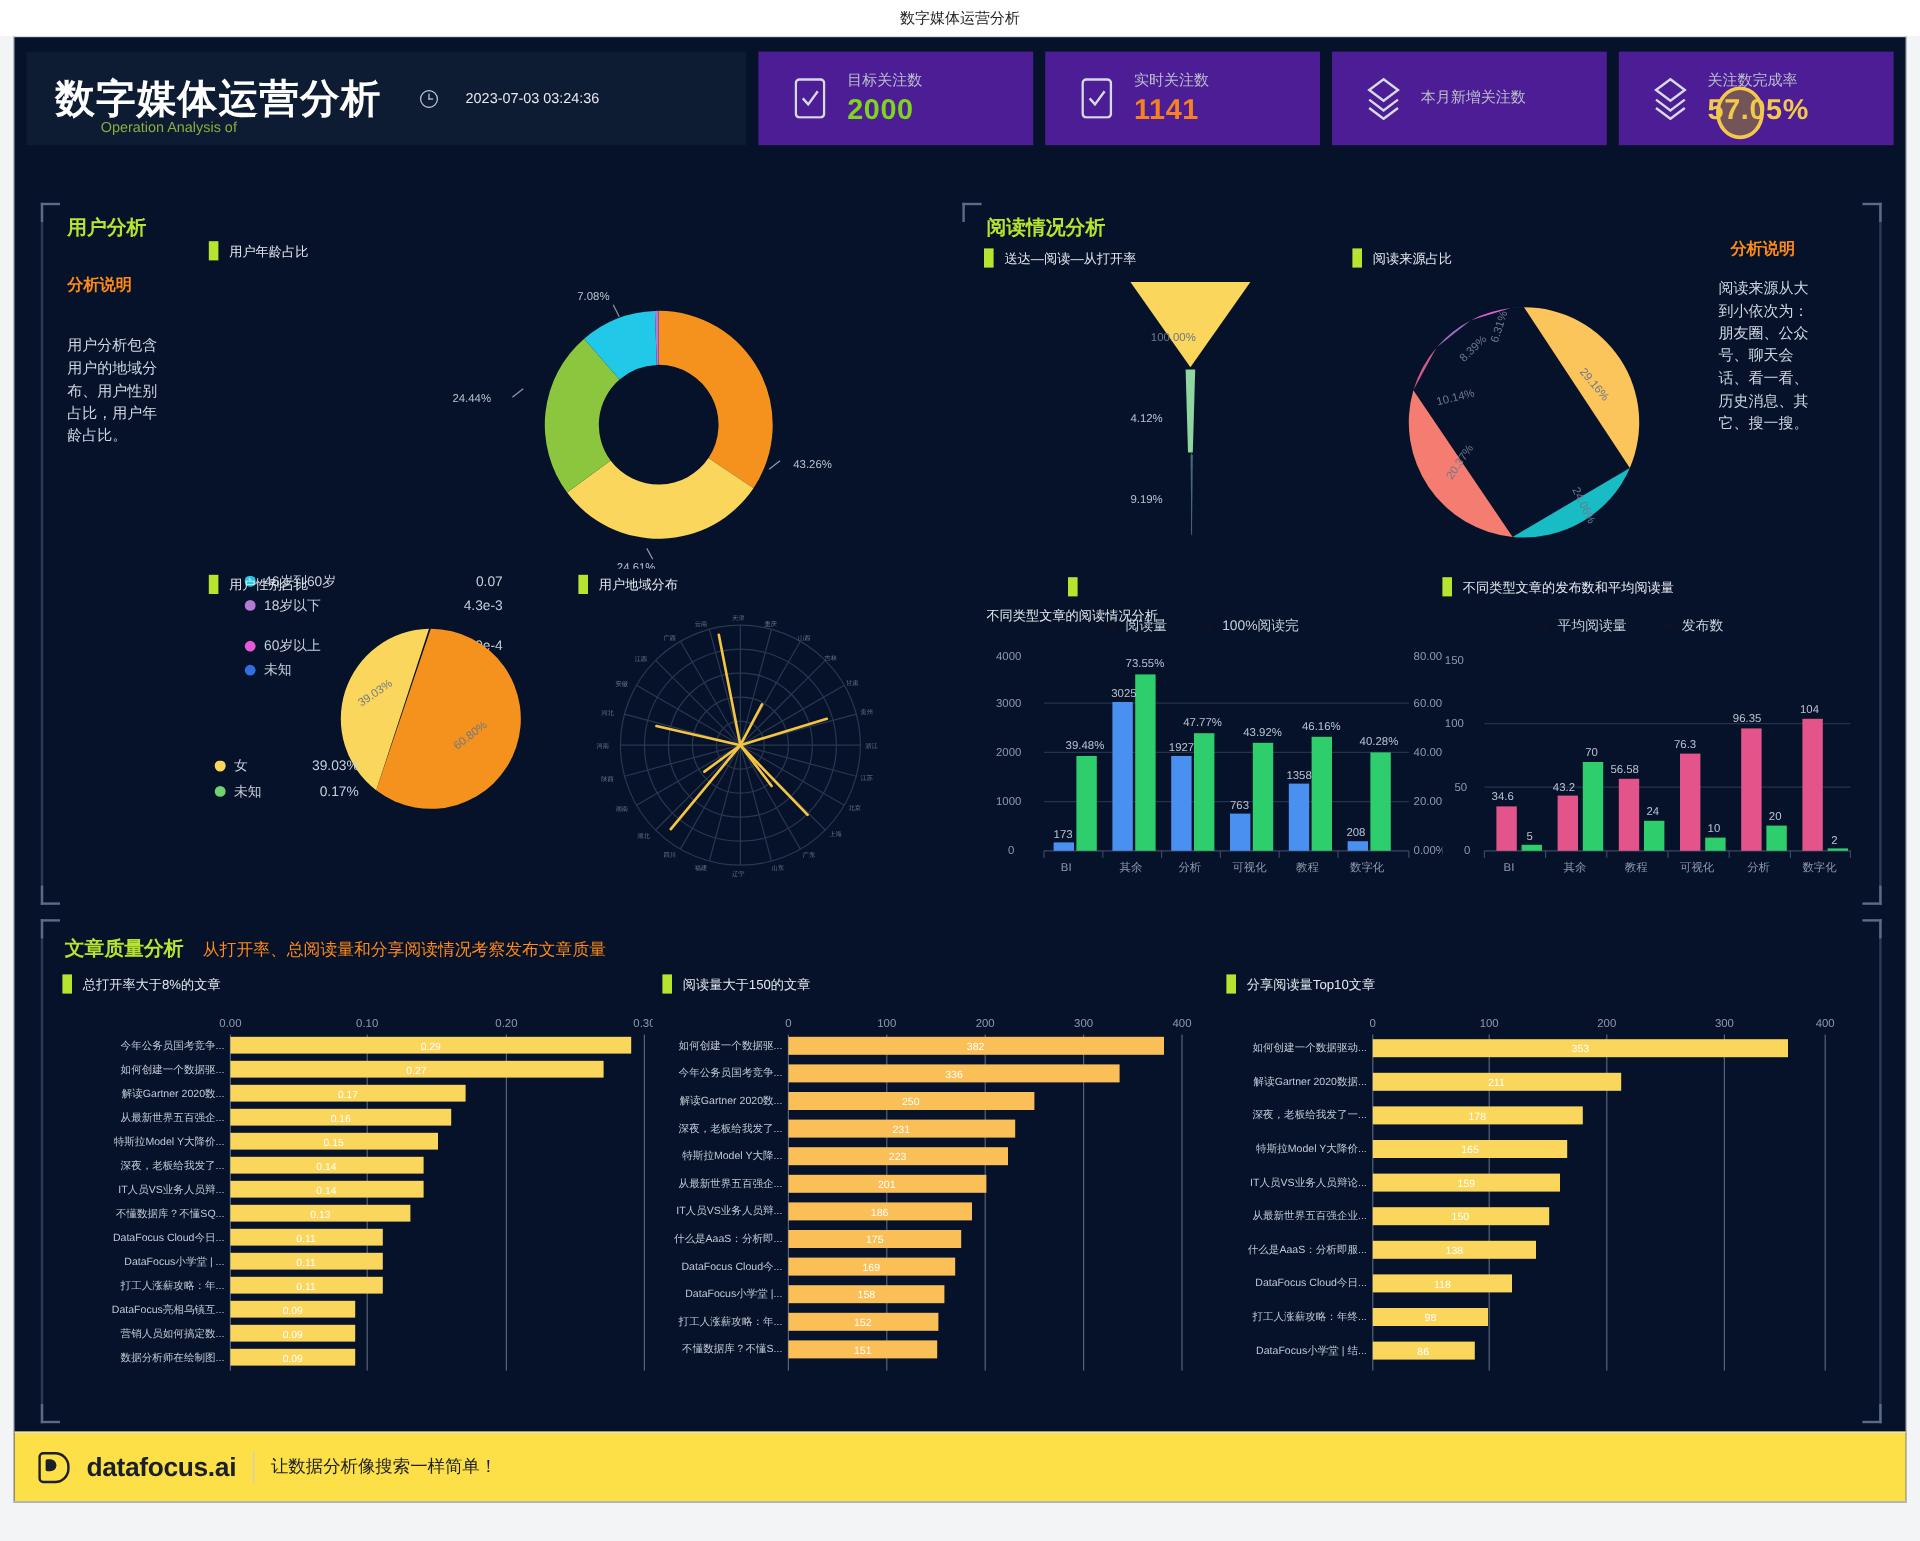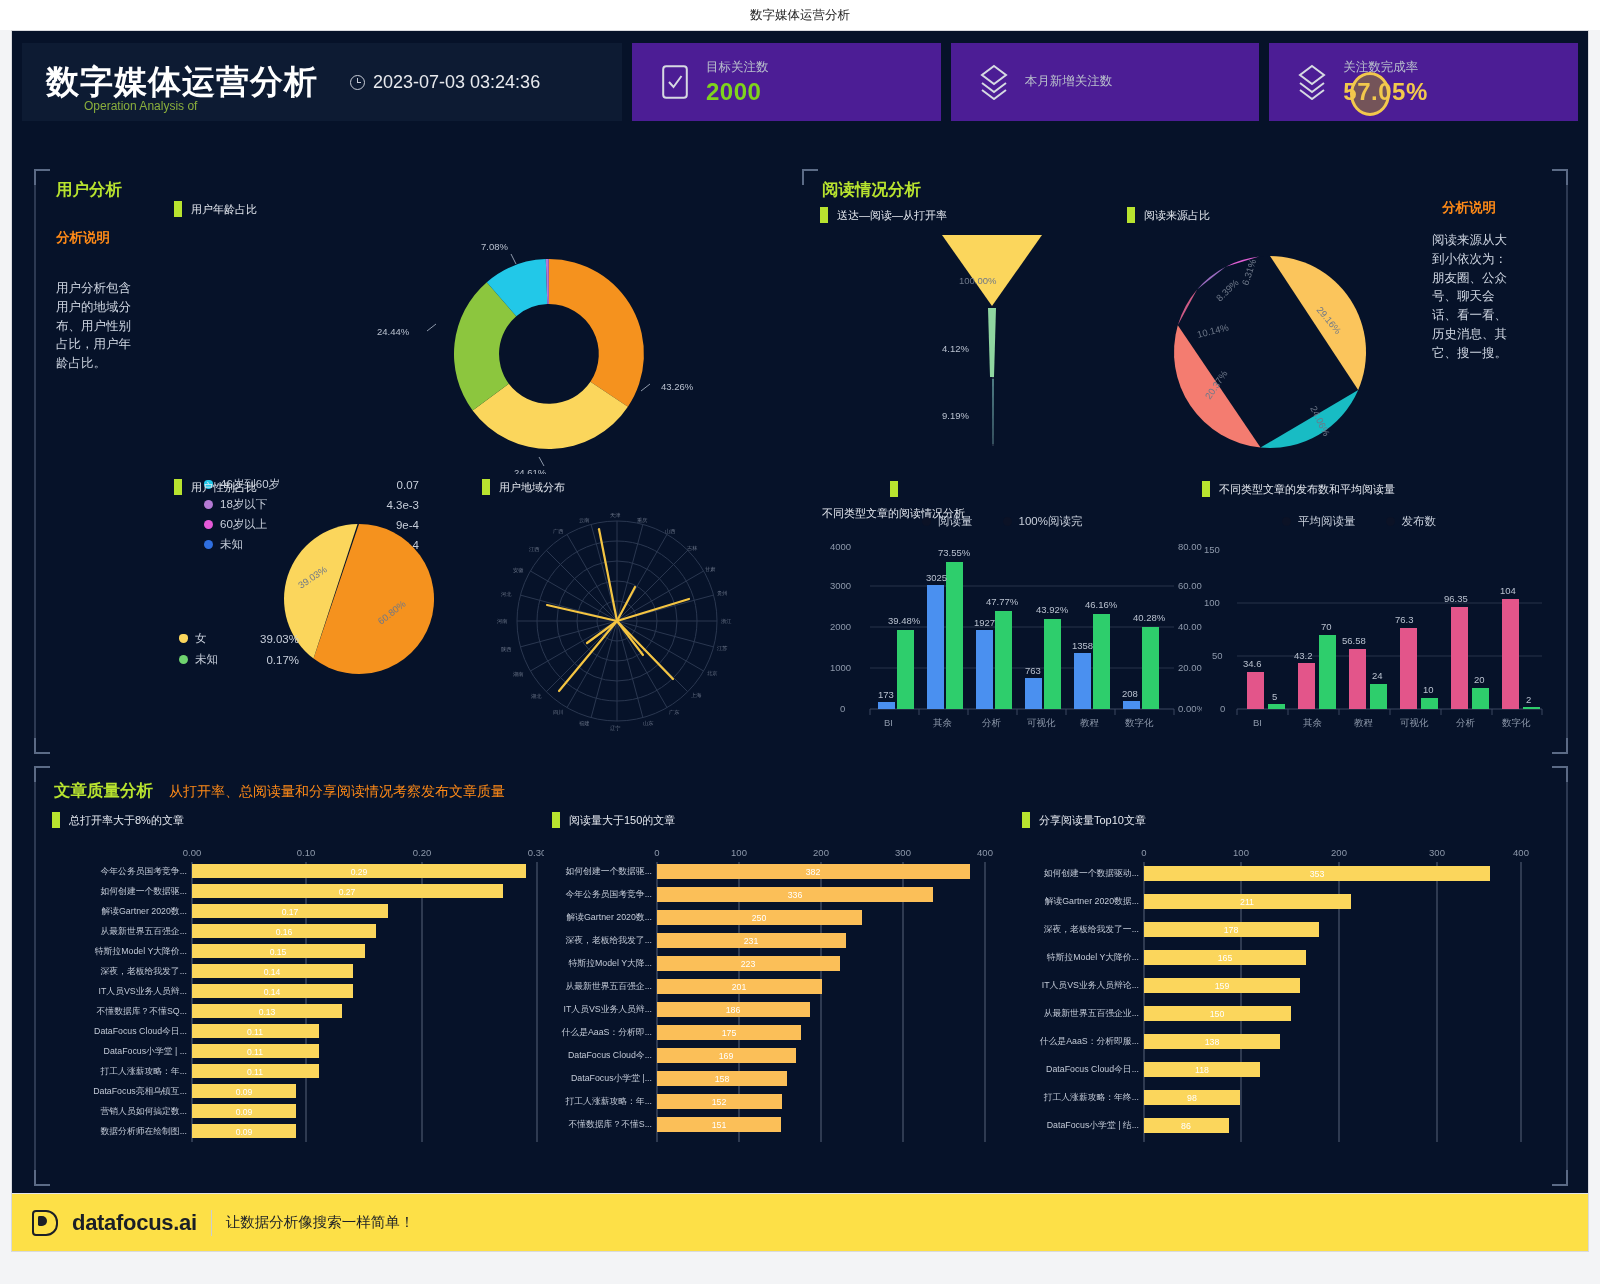--- a/index.html
+++ b/index.html
@@ -24,21 +24,21 @@
     overflow: hidden;
   }
   
   .header { display: flex; height: 78px; margin: 12px 10px 0 10px; gap: 10px; }
   .titlecard {
     flex: 0 0 600px; background: #0d1b33; position: relative;
     display: flex; align-items: center; padding-left: 24px;
   }
   .main-title { font-size: 33px; color: #fff; font-weight: bold; letter-spacing: 1px; }
   .sub-title { position: absolute; left: 62px; bottom: 8px; font-size: 12px; color: #8aae3d; }
-  .clockbox { display: flex; align-items: center; gap: 8px; margin-left: 32px; color: #e8eaee; font-size: 18px; }
+  .clockbox { display: flex; align-items: center; gap: 23px; margin-left: 32px; color: #e8eaee; font-size: 12px; }
   .clock-icon { width: 15px; height: 15px; border: 1.4px solid #c7ccd6; border-radius: 50%; position: relative; }
   .clock-icon::before { content:""; position:absolute; left:6px; top:2.6px; width:1.3px; height:5px; background:#c7ccd6; }
   .clock-icon::after  { content:""; position:absolute; left:6px; top:6.4px; width:4px; height:1.3px; background:#c7ccd6; }
   .kpi {
     flex: 1 1 0; background: #4c1d95;
     display: flex; align-items: center; gap: 14px; padding-left: 26px;
   }
   .kpi-ico { width: 34px; flex: 0 0 34px; display:flex; align-items:center; justify-content:center; }
   .kpi-text .kpi-label { font-size: 12.5px; color: #b9c0cc; margin-bottom: 2px; }
   .kpi-text .kpi-value { font-size: 24px; font-weight: bold; letter-spacing: .5px; }
@@ -103,20 +103,32 @@
             <rect x="1.2" y="1.2" width="23.6" height="31.6" rx="3" fill="none" stroke="#d6dae2" stroke-width="2"></rect>
             <path d="M7 17 L11.5 22 L19.5 11" fill="none" stroke="#d6dae2" stroke-width="2"></path>
           </svg>
       </span>
       <span class="kpi-text">
         <span class="kpi-label" style="display:block">目标关注数</span>
         <span class="kpi-value" style="display:block;color:#7fd41c">2000</span>
       </span>
     </div>
 
+    <div class="kpi">
+      <span class="kpi-ico">
+        <svg width="26" height="34" viewBox="0 0 26 34">
+            <rect x="1.2" y="1.2" width="23.6" height="31.6" rx="3" fill="none" stroke="#d6dae2" stroke-width="2"></rect>
+            <path d="M7 17 L11.5 22 L19.5 11" fill="none" stroke="#d6dae2" stroke-width="2"></path>
+          </svg>
+      </span>
+      <span class="kpi-text">
+        <span class="kpi-label" style="display:block">实时关注数</span>
+        <span class="kpi-value" style="display:block;color:#f5821f">1141</span>
+      </span>
+    </div>
 
     <div class="kpi">
       <span class="kpi-ico">
         <svg width="30" height="36" viewBox="0 0 30 36">
             <path d="M15 2 L27 11 L15 20 L3 11 Z" fill="none" stroke="#d6dae2" stroke-width="2"></path>
             <path d="M3 19 L15 28 L27 19" fill="none" stroke="#d6dae2" stroke-width="2"></path>
             <path d="M3 26 L15 35 L27 26" fill="none" stroke="#d6dae2" stroke-width="2"></path>
           </svg>
       </span>
       <span class="kpi-text">
@@ -179,21 +191,21 @@
         <path d="M-38,-100 L-33,-90" stroke="#8e99ab" stroke-width="1" fill="none"></path>
       </g>
     </svg>
 
     <div style="position:absolute;left:170px;top:308px;width:215px">
       <div class="legend-row" style="margin-bottom:5px">
         <span class="dot" style="background:#22c8e8;border-radius:50% 50% 60% 60%"></span>
         <span style="flex:1">46岁到60岁</span>
         <span>0.07</span>
       </div>
-      <div class="legend-row" style="margin-bottom:5px">
+      <div class="legend-row" style="margin-bottom:19px">
         <span class="dot" style="background:#b47ad4"></span>
         <span style="flex:1">18岁以下</span>
         <span>4.3e-3</span>
       </div>
       <div class="legend-row" style="margin-bottom:5px">
         <span class="dot" style="background:#e459d8"></span>
         <span style="flex:1">60岁以上</span>
         <span>9e-4</span>
       </div>
       <div class="legend-row">

